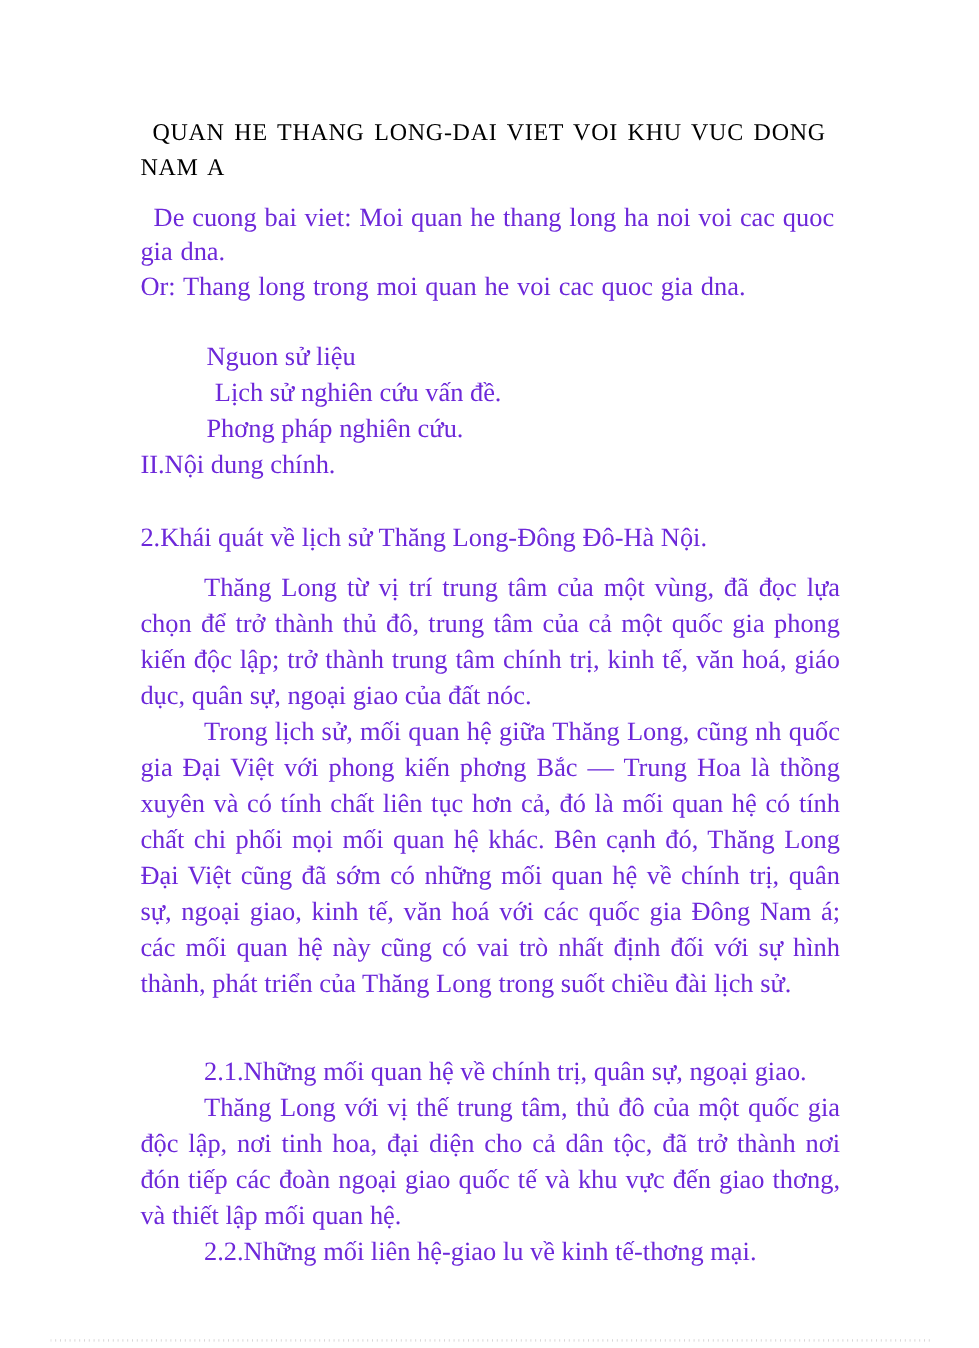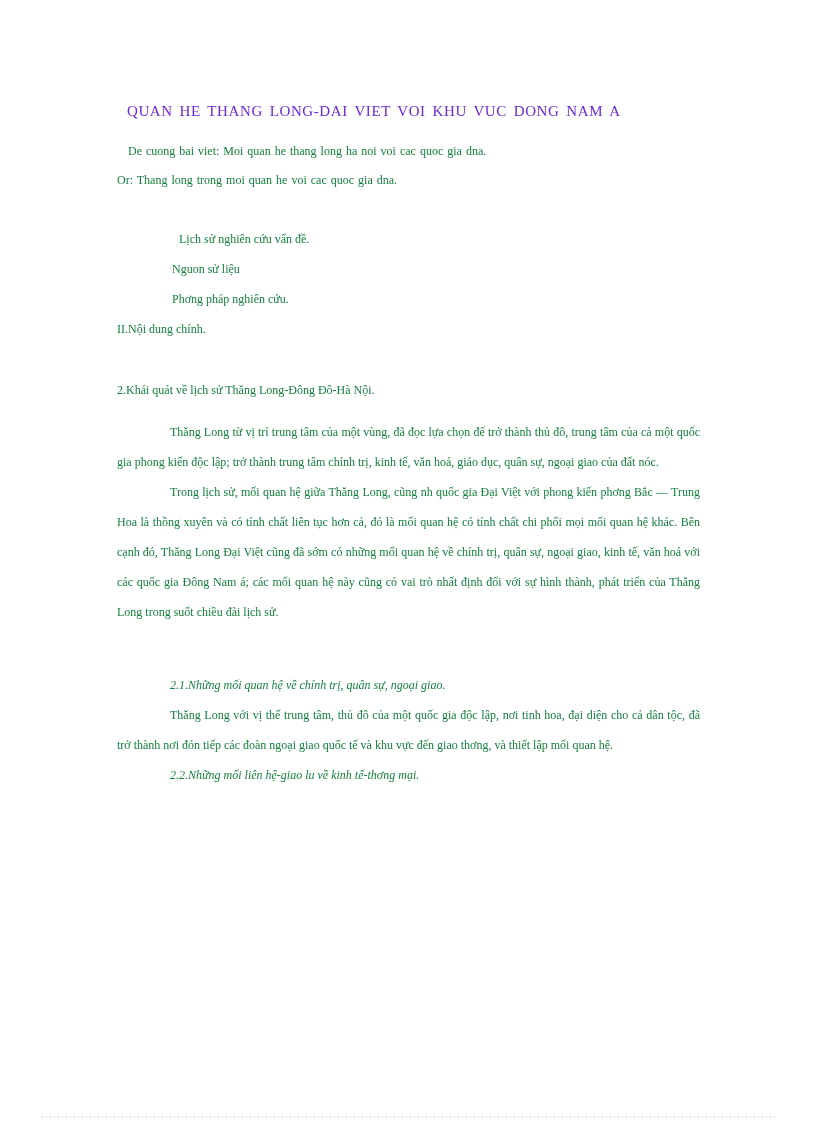--- a/index.html
+++ b/index.html
@@ -27,37 +27,37 @@
   .text-column {
     position: absolute;
     left: 117px;
     top: 0;
     width: 583px;
   }
 
   .line,
   .para,
   .heading {
-    font-size: 12px;
+    font-size: 22px;
     line-height: 30px;
-    color: #15803d;
+    color: #6d28d9;
     margin: 0;
     -webkit-font-smoothing: antialiased;
   }
 
   
   .title-block {
     padding-top: 97px;
   }
   .title-line {
-    font-size: 15px;
+    font-size: 20px;
     line-height: 29px;
     letter-spacing: 0.6px;
     word-spacing: 2.5px;
-    color: #6d28d9;
+    color: #000000;
   }
   .title-line.first {
     text-indent: 10px;
   }
 
   
   .abstract-block {
     padding-top: 11px;
   }
   .abstract-line {
@@ -81,21 +81,20 @@
 
   
   .section-block {
     padding-top: 31px;
   }
   .heading {
     text-indent: 0;
   }
   .heading.sub {
     text-indent: 53px;
-    font-style: italic;
   }
   .para {
     text-align: justify;
     text-indent: 53px;
     text-justify: inter-word;
   }
   .gap-s { height: 12px; }
 
   
   .scan-artifact {
@@ -122,22 +121,22 @@
     <div class="title-block">
       <div class="line title-line first">QUAN HE THANG LONG-DAI VIET VOI KHU VUC DONG NAM A</div>
     </div>
 
     <div class="abstract-block">
       <div class="line abstract-line indent-sm">De cuong bai viet: Moi quan he thang long ha noi voi cac quoc gia dna.</div>
       <div class="line abstract-line">Or: Thang long trong moi quan he voi cac quoc gia dna.</div>
     </div>
 
     <div class="outline-block">
+      <div class="line outline-line lvl1b">Nguon sử liệu</div>
       <div class="line outline-line lvl1">Lịch sử nghiên cứu vấn đề.</div>
-      <div class="line outline-line lvl1b">Nguon sử liệu</div>
       <div class="line outline-line lvl1b">Phơng   pháp nghiên cứu.</div>
       <div class="line outline-line lvl0">II.Nội dung chính.</div>
     </div>
 
     <div class="section-block">
       <div class="heading">2.Khái quát về lịch sử Thăng Long-Đông Đô-Hà Nội.</div>
       <div class="gap-s"></div>
       <p class="para">Thăng Long từ vị trí trung tâm của một vùng, đã đọc   lựa chọn để trở thành thủ đô, trung tâm của cả một quốc gia phong kiến độc lập; trở thành trung tâm chính trị, kinh tế, văn hoá, giáo dục, quân sự, ngoại giao của đất nóc.</p>
       <p class="para">Trong lịch sử, mối quan hệ giữa Thăng Long, cũng nh   quốc gia Đại Việt với phong kiến phơng   Bắc — Trung Hoa là thồng   xuyên và có tính chất liên tục hơn cả, đó là mối quan hệ có tính chất chi phối mọi mối quan hệ khác. Bên cạnh đó, Thăng Long Đại Việt cũng đã sớm có những mối quan hệ về chính trị, quân sự, ngoại giao, kinh tế, văn hoá với các quốc gia Đông Nam á; các mối quan hệ này cũng có vai trò nhất định đối với sự hình thành, phát triển của Thăng Long trong suốt chiều đài lịch sử.</p>
     </div>

